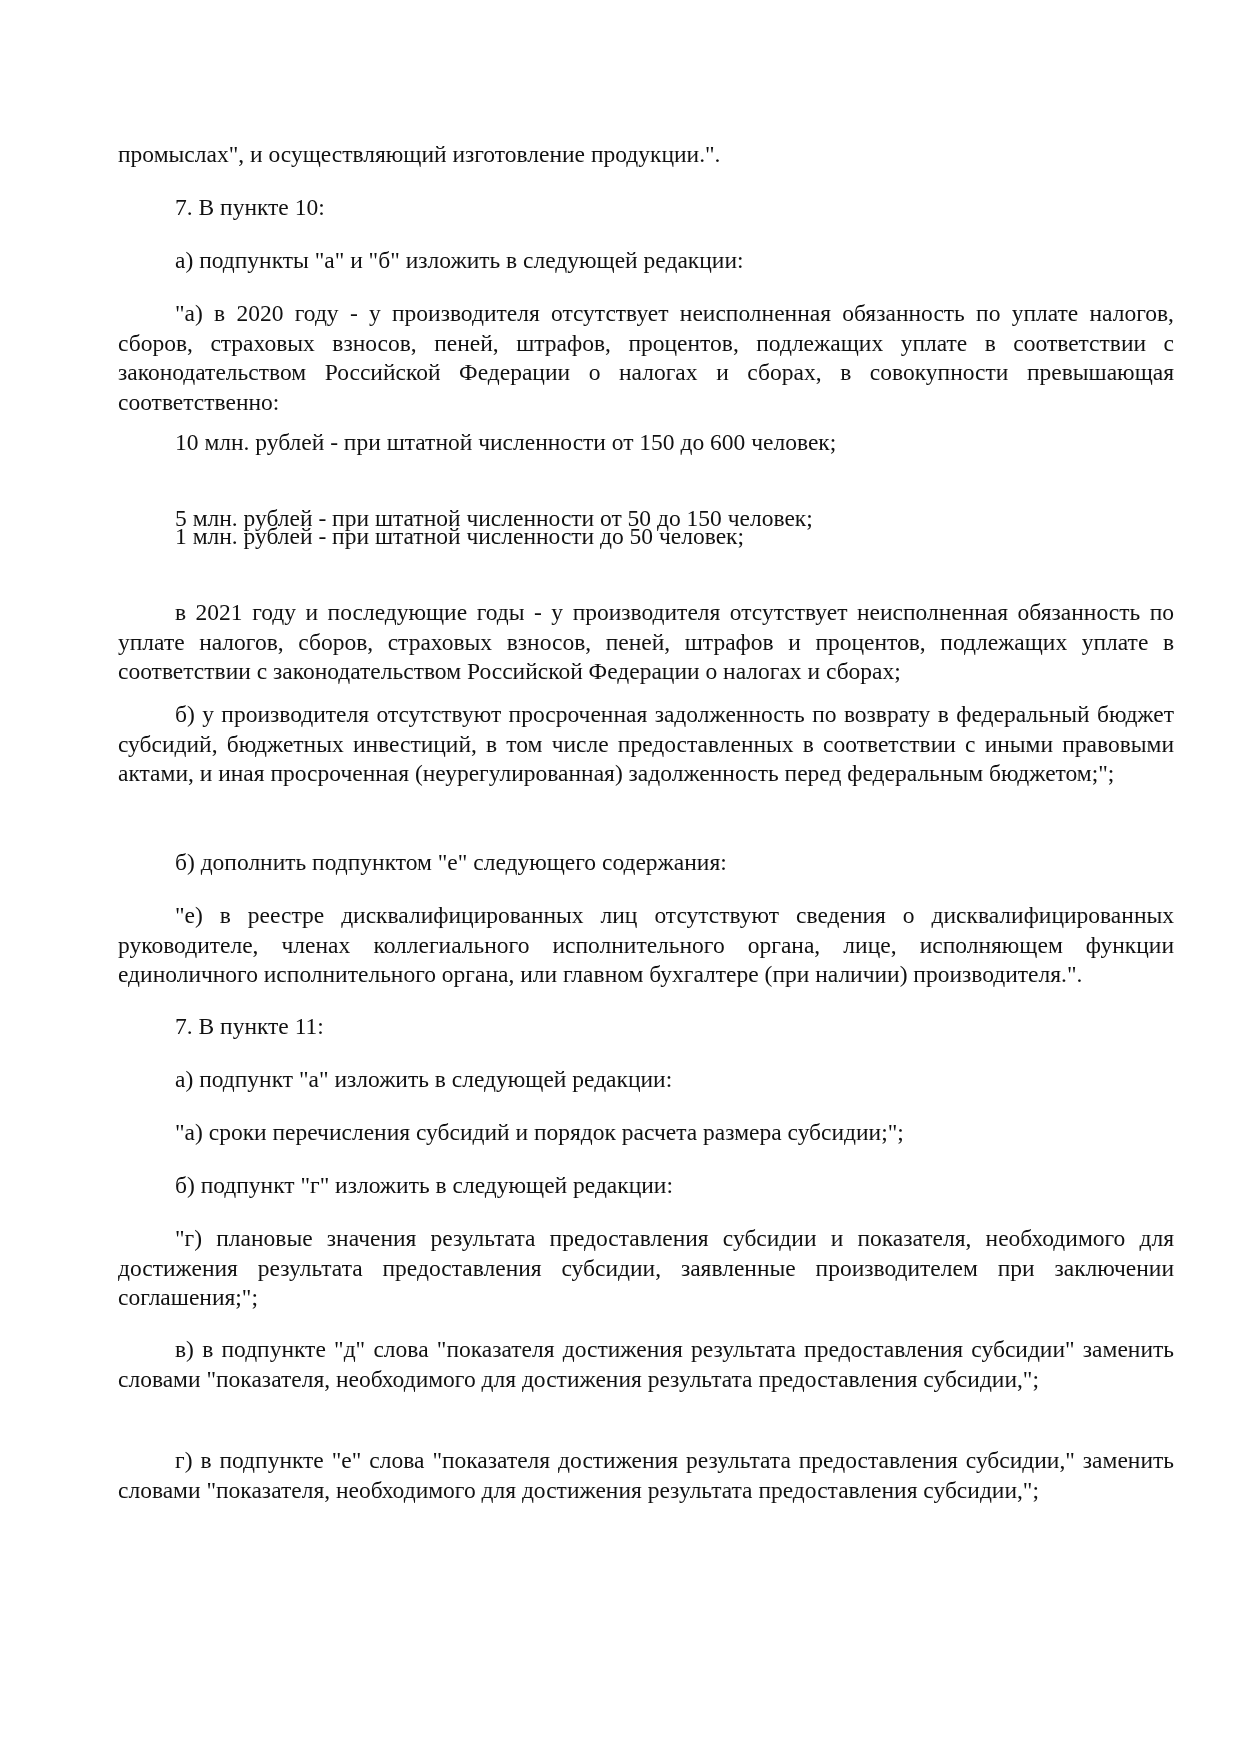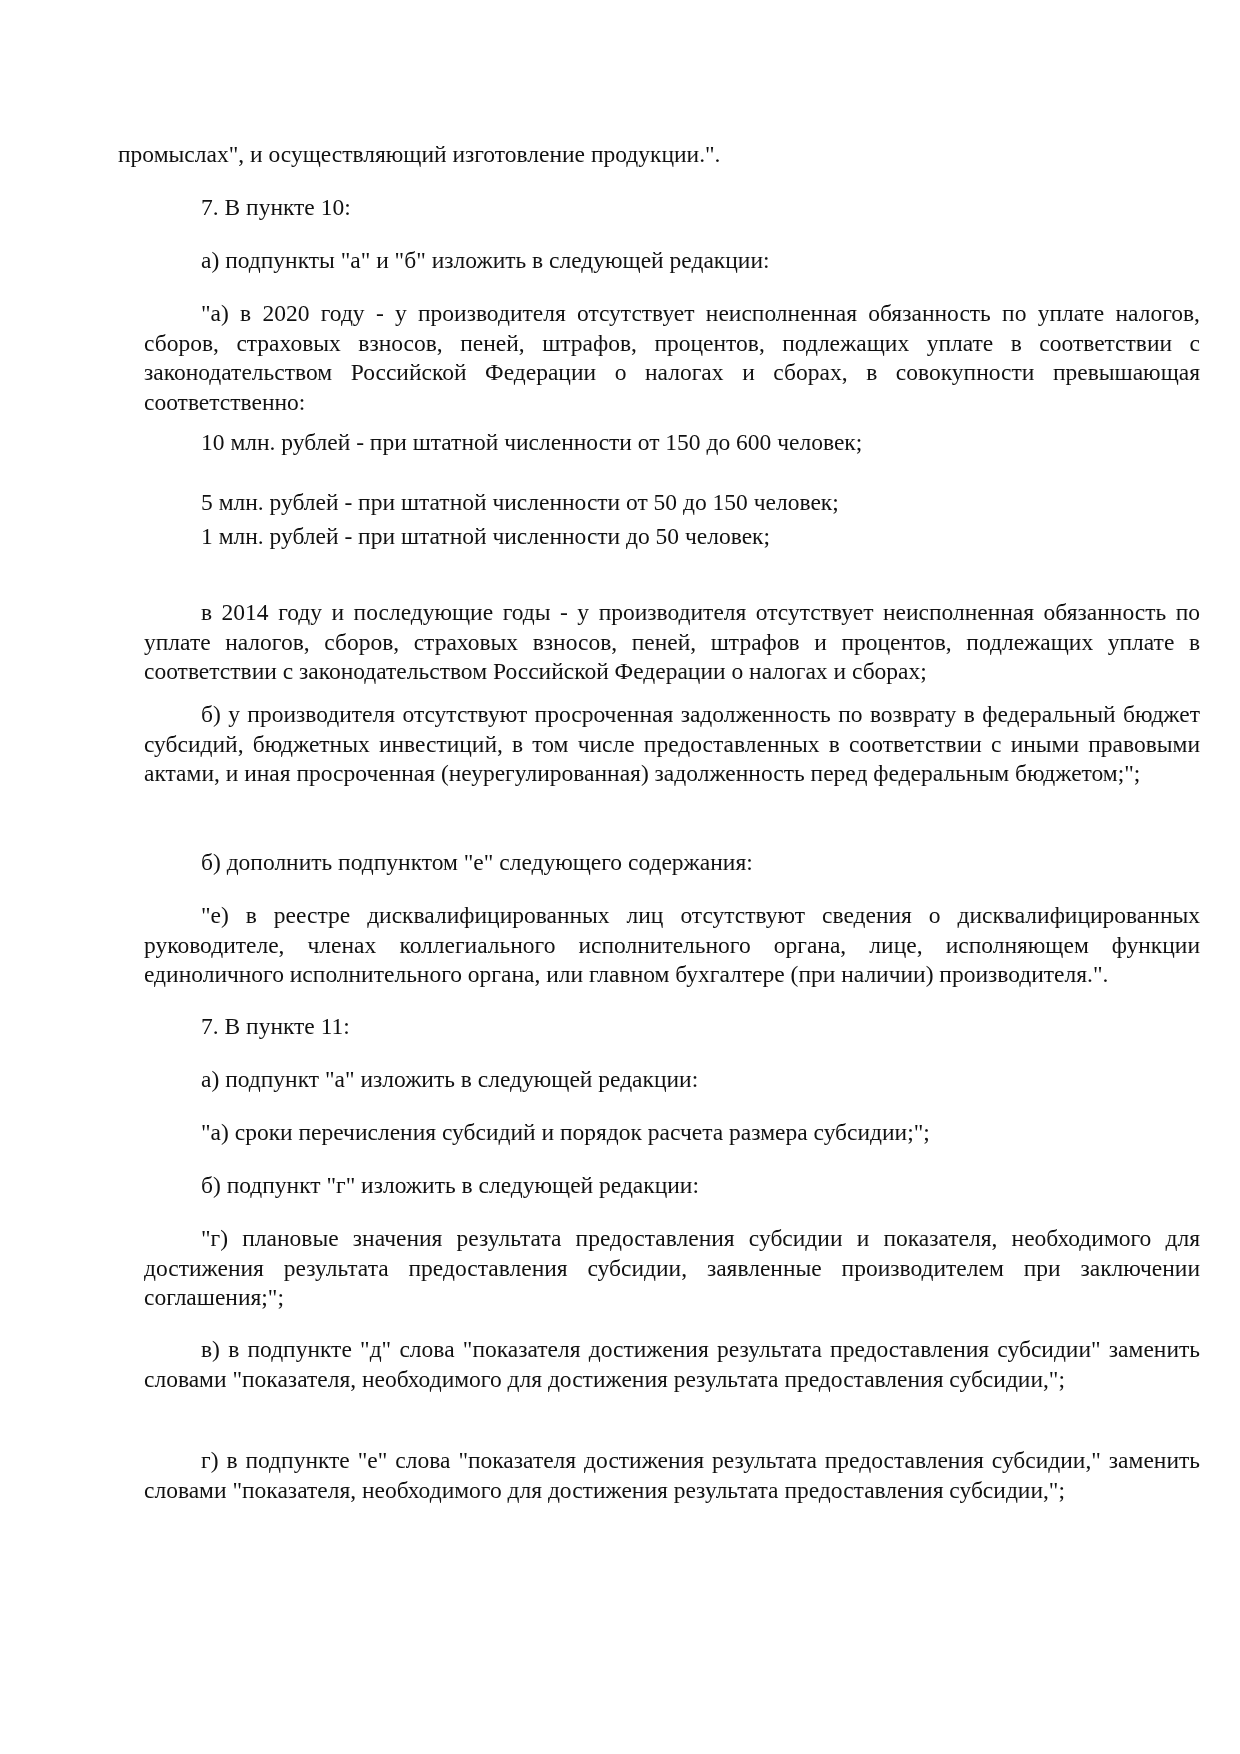--- a/index.html
+++ b/index.html
@@ -3,35 +3,35 @@
   <meta charset="utf-8">
   <style>
     html, body { margin: 0; padding: 0; background: #ffffff; }
     body { width: 1240px; height: 1754px; position: relative; overflow: hidden; }
     .page {
       position: absolute; left: 118px; top: 0; width: 1056px;
       font-family: "Liberation Serif", serif;
       font-size: 23.5px; line-height: 29.5px; color: #111111;
     }
     .p { position: absolute; left: 0; width: 1056px; text-align: justify; text-align-last: left; margin: 0; }
-    .ind { text-indent: 57px; margin-left: 26px; }
+    .ind { text-indent: 57px; }
     .noind { text-indent: 0; }
   </style>
 </head>
 <body>
 
 <div class="page">
   <p class="p noind" style="top:140px">промыслах", и осуществляющий изготовление продукции.".</p>
   <p class="p ind" style="top:193px">7. В пункте 10:</p>
   <p class="p ind" style="top:246px">а) подпункты "а" и "б" изложить в следующей редакции:</p>
   <p class="p ind" style="top:299px">"а) в 2020 году - у производителя отсутствует неисполненная обязанность по уплате налогов, сборов, страховых взносов, пеней, штрафов, процентов, подлежащих уплате в соответствии с законодательством Российской Федерации о налогах и сборах, в совокупности превышающая соответственно:</p>
   <p class="p ind" style="top:428px">10 млн. рублей - при штатной численности от 150 до 600 человек;</p>
-  <p class="p ind" style="top:488px">5 млн. рублей - при штатной численности от 50 до 150 человек;</p>
+  <p class="p ind" style="top:504px">5 млн. рублей - при штатной численности от 50 до 150 человек;</p>
   <p class="p ind" style="top:522px">1 млн. рублей - при штатной численности до 50 человек;</p>
-  <p class="p ind" style="top:598px">в 2014 году и последующие годы - у производителя отсутствует неисполненная обязанность по уплате налогов, сборов, страховых взносов, пеней, штрафов и процентов, подлежащих уплате в соответствии с законодательством Российской Федерации о налогах и сборах;</p>
+  <p class="p ind" style="top:598px">в 2021 году и последующие годы - у производителя отсутствует неисполненная обязанность по уплате налогов, сборов, страховых взносов, пеней, штрафов и процентов, подлежащих уплате в соответствии с законодательством Российской Федерации о налогах и сборах;</p>
   <p class="p ind" style="top:700px">б) у производителя отсутствуют просроченная задолженность по возврату в федеральный бюджет субсидий, бюджетных инвестиций, в том числе предоставленных в соответствии с иными правовыми актами, и иная просроченная (неурегулированная) задолженность перед федеральным бюджетом;";</p>
   <p class="p ind" style="top:848px">б) дополнить подпунктом "е" следующего содержания:</p>
   <p class="p ind" style="top:901px">"е) в реестре дисквалифицированных лиц отсутствуют сведения о дисквалифицированных руководителе, членах коллегиального исполнительного органа, лице, исполняющем функции единоличного исполнительного органа, или главном бухгалтере (при наличии) производителя.".</p>
   <p class="p ind" style="top:1012px">7. В пункте 11:</p>
   <p class="p ind" style="top:1065px">а) подпункт "а" изложить в следующей редакции:</p>
   <p class="p ind" style="top:1118px">"а) сроки перечисления субсидий и порядок расчета размера субсидии;";</p>
   <p class="p ind" style="top:1171px">б) подпункт "г" изложить в следующей редакции:</p>
   <p class="p ind" style="top:1224px">"г) плановые значения результата предоставления субсидии и показателя, необходимого для достижения результата предоставления субсидии, заявленные производителем при заключении соглашения;";</p>
   <p class="p ind" style="top:1335px">в) в подпункте "д" слова "показателя достижения результата предоставления субсидии" заменить словами "показателя, необходимого для достижения результата предоставления субсидии,";</p>
   <p class="p ind" style="top:1446px">г) в подпункте "е" слова "показателя достижения результата предоставления субсидии," заменить словами "показателя, необходимого для достижения результата предоставления субсидии,";</p>

